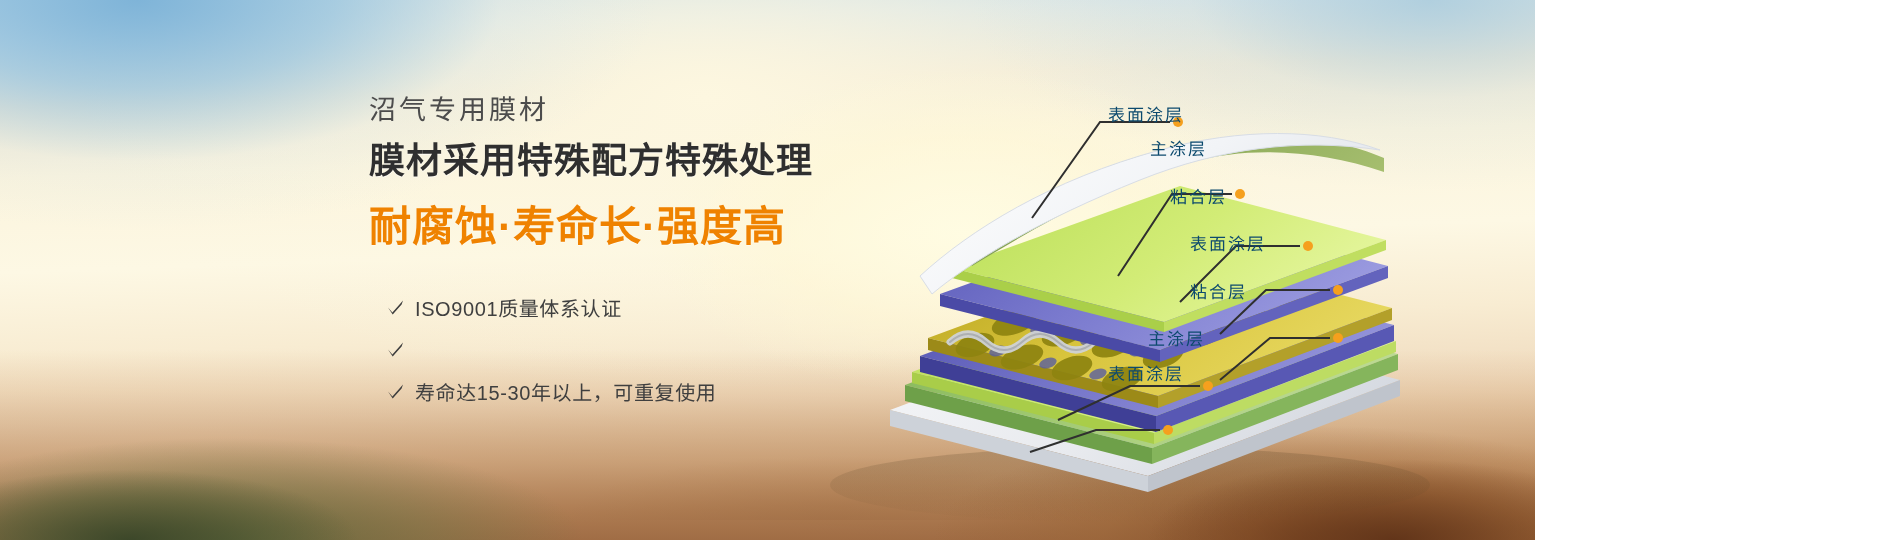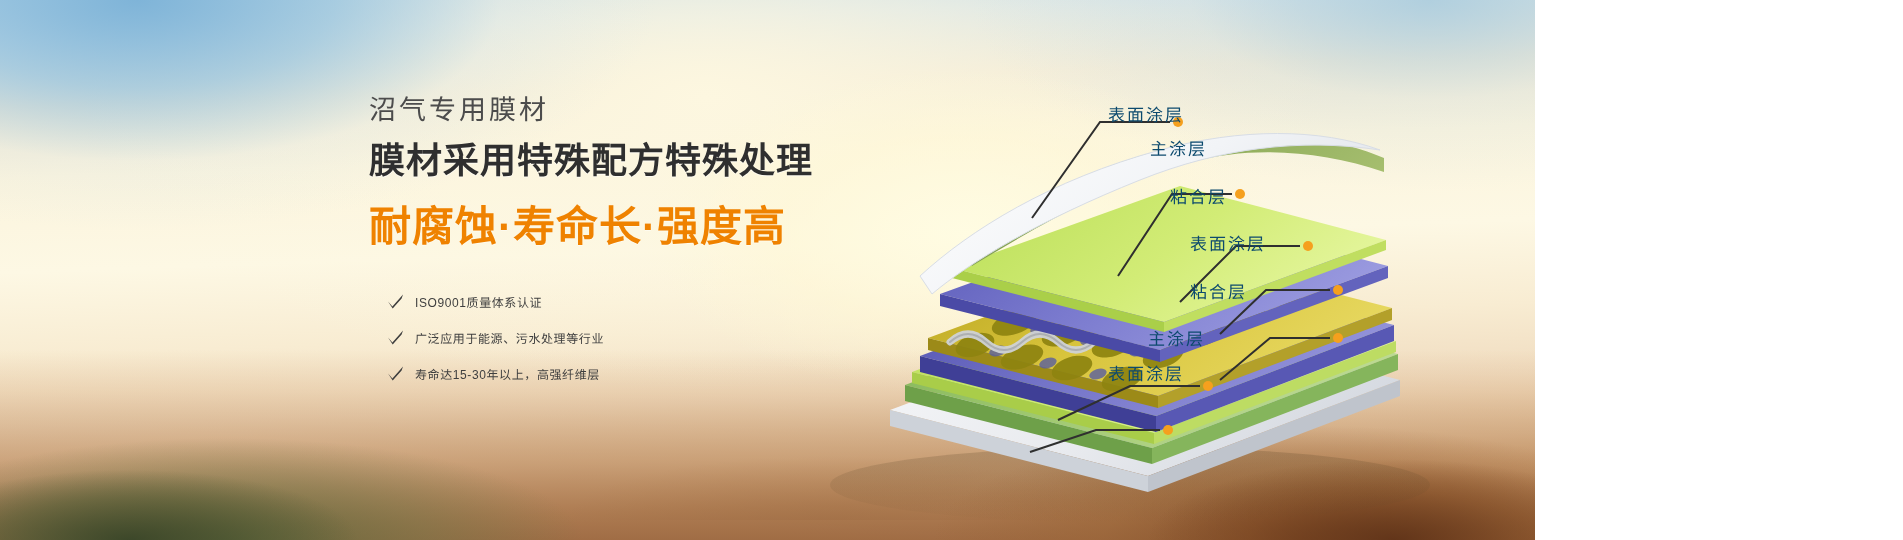--- a/index.html
+++ b/index.html
@@ -124,21 +124,21 @@
   }
   .feature .tick {
     width: 17px; height: 17px;
     margin-right: 11px;
     flex: 0 0 auto;
     display: inline-block;
     color: #3d3d3d;
   }
   .feature .tick svg { display:block; }
   .feature-text {
-    font-size: 12px;
+    font-size: 20px;
     color: #3f3f3f;
     letter-spacing: 0.6px;
   }
 
   
   .illus {
     position: absolute;
     left: 800px;
     top: 80px;
     width: 1100px;
@@ -196,29 +196,28 @@
           </svg>
         </span>
         <span class="feature-text">ISO9001质量体系认证</span>
       </li>
       <li class="feature">
         <span class="tick">
           <svg viewBox="0 0 17 17" width="17" height="17" aria-hidden="true">
             <path d="M1 8.6 L5.4 13.4 L16 1.6 L14.6 5.6 L5.7 15.6 Z" fill="currentColor"></path>
           </svg>
         </span>
-        <span class="feature-text">广泛应用于能源、污水处理等行业</span>
       </li>
       <li class="feature">
         <span class="tick">
           <svg viewBox="0 0 17 17" width="17" height="17" aria-hidden="true">
             <path d="M1 8.6 L5.4 13.4 L16 1.6 L14.6 5.6 L5.7 15.6 Z" fill="currentColor"></path>
           </svg>
         </span>
-        <span class="feature-text">寿命达15-30年以上，高强纤维层</span>
+        <span class="feature-text">寿命达15-30年以上，可重复使用</span>
       </li>
     </ul>
   </div>
 
   <div class="illus">
     <svg width="1100" height="460" viewBox="0 0 1100 460" aria-hidden="true">
       <defs>
         <linearGradient id="gWhiteTop" x1="0" y1="0" x2="1" y2="0.5">
           <stop offset="0%" stop-color="#ffffff"></stop>
           <stop offset="55%" stop-color="#f2f4f7"></stop>

